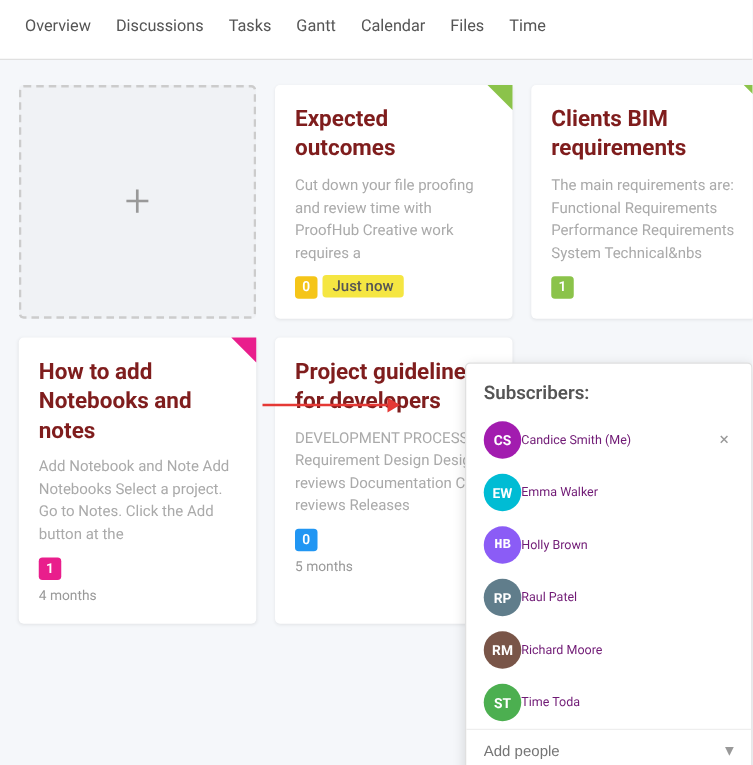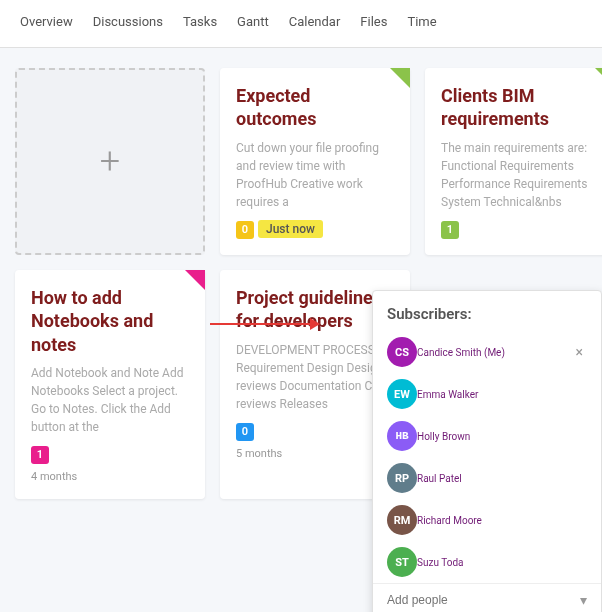--- a/index.html
+++ b/index.html
@@ -313,20 +313,20 @@
     <span class="subscriber-name">Raul Patel</span>
   </div>
 
   <div class="subscriber-row">
     <div class="av-img" style="background:#795548;">RM</div>
     <span class="subscriber-name">Richard Moore</span>
   </div>
 
   <div class="subscriber-row">
     <div class="av-img" style="background:#4caf50;">ST</div>
-    <span class="subscriber-name">Suzu Toda</span>
+    <span class="subscriber-name">Time Toda</span>
   </div>
 
   <div class="add-people-row">
     <input class="add-people-input" type="text" placeholder="Add people" style="">
     <span class="dropdown-icon">▾</span>
   </div>
 </div>
 
 </body></html>

